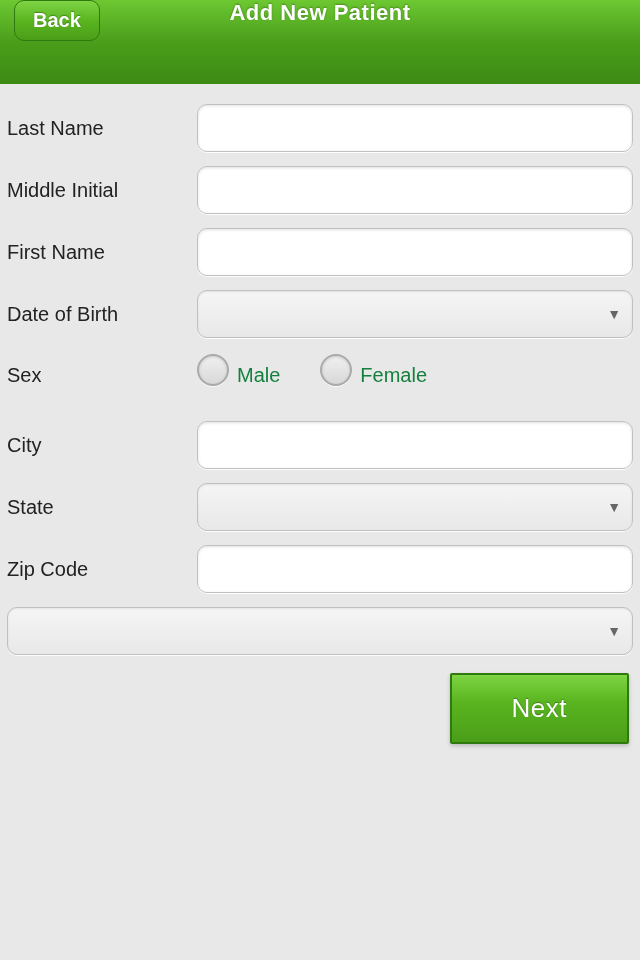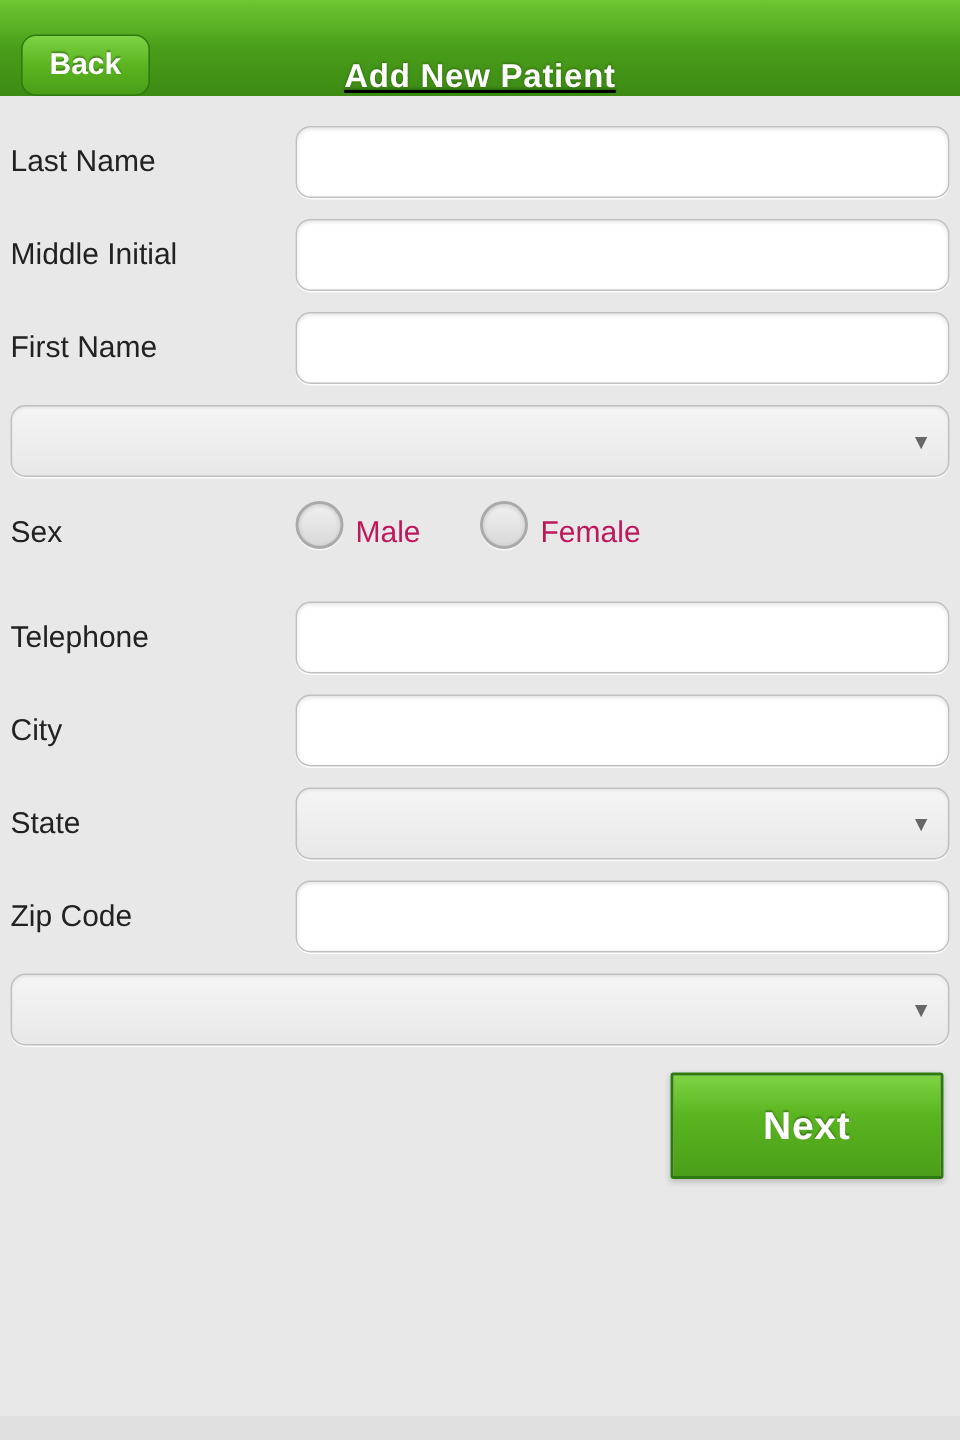--- a/index.html
+++ b/index.html
@@ -13,28 +13,27 @@
       width: 640px;
       height: 960px;
       background-color: #e0e0e0;
       overflow: hidden;
       position: relative;
     }
 
     
     .header {
       width: 100%;
-      height: 64px;
+      height: 84px;
       background: linear-gradient(180deg, #6dc832 0%, #4a9e1a 50%, #3d8a14 100%);
       display: flex;
-      align-items: flex-end;
+      align-items: flex-start;
       justify-content: center;
       position: relative;
       padding: 0 20px;
-      text-decoration: underline;
     }
 
     .back-button {
       position: absolute;
       left: 14px;
       background: linear-gradient(180deg, #7ed444 0%, #5ab520 50%, #4a9e18 100%);
       border: 1.5px solid #2e7a0e;
       border-radius: 10px;
       padding: 8px 18px;
       color: white;
@@ -145,21 +144,21 @@
       border-radius: 50%;
       border: 2px solid #aaa;
       background: linear-gradient(180deg, #f0f0f0 0%, #d8d8d8 100%);
       box-shadow: inset 0 1px 3px rgba(0,0,0,0.15), 0 1px 0 rgba(255,255,255,0.8);
       cursor: pointer;
       flex-shrink: 0;
     }
 
     .radio-label {
       font-size: 20px;
-      color: #be185d;
+      color: #15803d;
       margin-top: 12px;
     }
 
     
     .spacer {
       height: 20px;
     }
 
     
     .next-button-row {
@@ -168,21 +167,21 @@
       margin-top: 18px;
       padding-right: 4px;
     }
 
     .next-button {
       background: linear-gradient(180deg, #7ed444 0%, #5ab520 40%, #4a9e18 100%);
       border: 2px solid #2e7a0e;
       border-radius: 2px;
       color: white;
       font-size: 26px;
-      font-weight: bold;
+      font-weight: normal;
       padding: 18px 60px;
       cursor: pointer;
       text-shadow: 0 -1px 1px rgba(0,0,0,0.3);
       box-shadow: 0 2px 4px rgba(0,0,0,0.2);
       letter-spacing: 0.5px;
     }
   </style>
 </head>
 <body>
 
@@ -202,20 +201,21 @@
     <label class="form-label">Middle Initial</label>
     <input class="form-input" type="text" style="">
   </div>
 
   <div class="form-row">
     <label class="form-label">First Name</label>
     <input class="form-input" type="text" style="">
   </div>
 
   <div class="form-row">
+    <label class="form-label">Date of Birth</label>
     <div class="form-select-wrapper">
       <select class="form-select">
         <option value=""></option>
       </select>
       <span class="select-arrow">▼</span>
     </div>
   </div>
 
   <div class="sex-row">
     <span class="form-label">Sex</span>
@@ -226,24 +226,20 @@
       </div>
       <div class="radio-group">
         <div class="radio-button"></div>
         <span class="radio-label">Female</span>
       </div>
     </div>
   </div>
 
   <div class="spacer"></div>
 
-  <div class="form-row">
-    <label class="form-label">Telephone</label>
-    <input class="form-input" type="tel" style="">
-  </div>
 
   <div class="form-row">
     <label class="form-label">City</label>
     <input class="form-input" type="text" style="">
   </div>
 
   <div class="form-row">
     <label class="form-label">State</label>
     <div class="form-select-wrapper">
       <select class="form-select">

